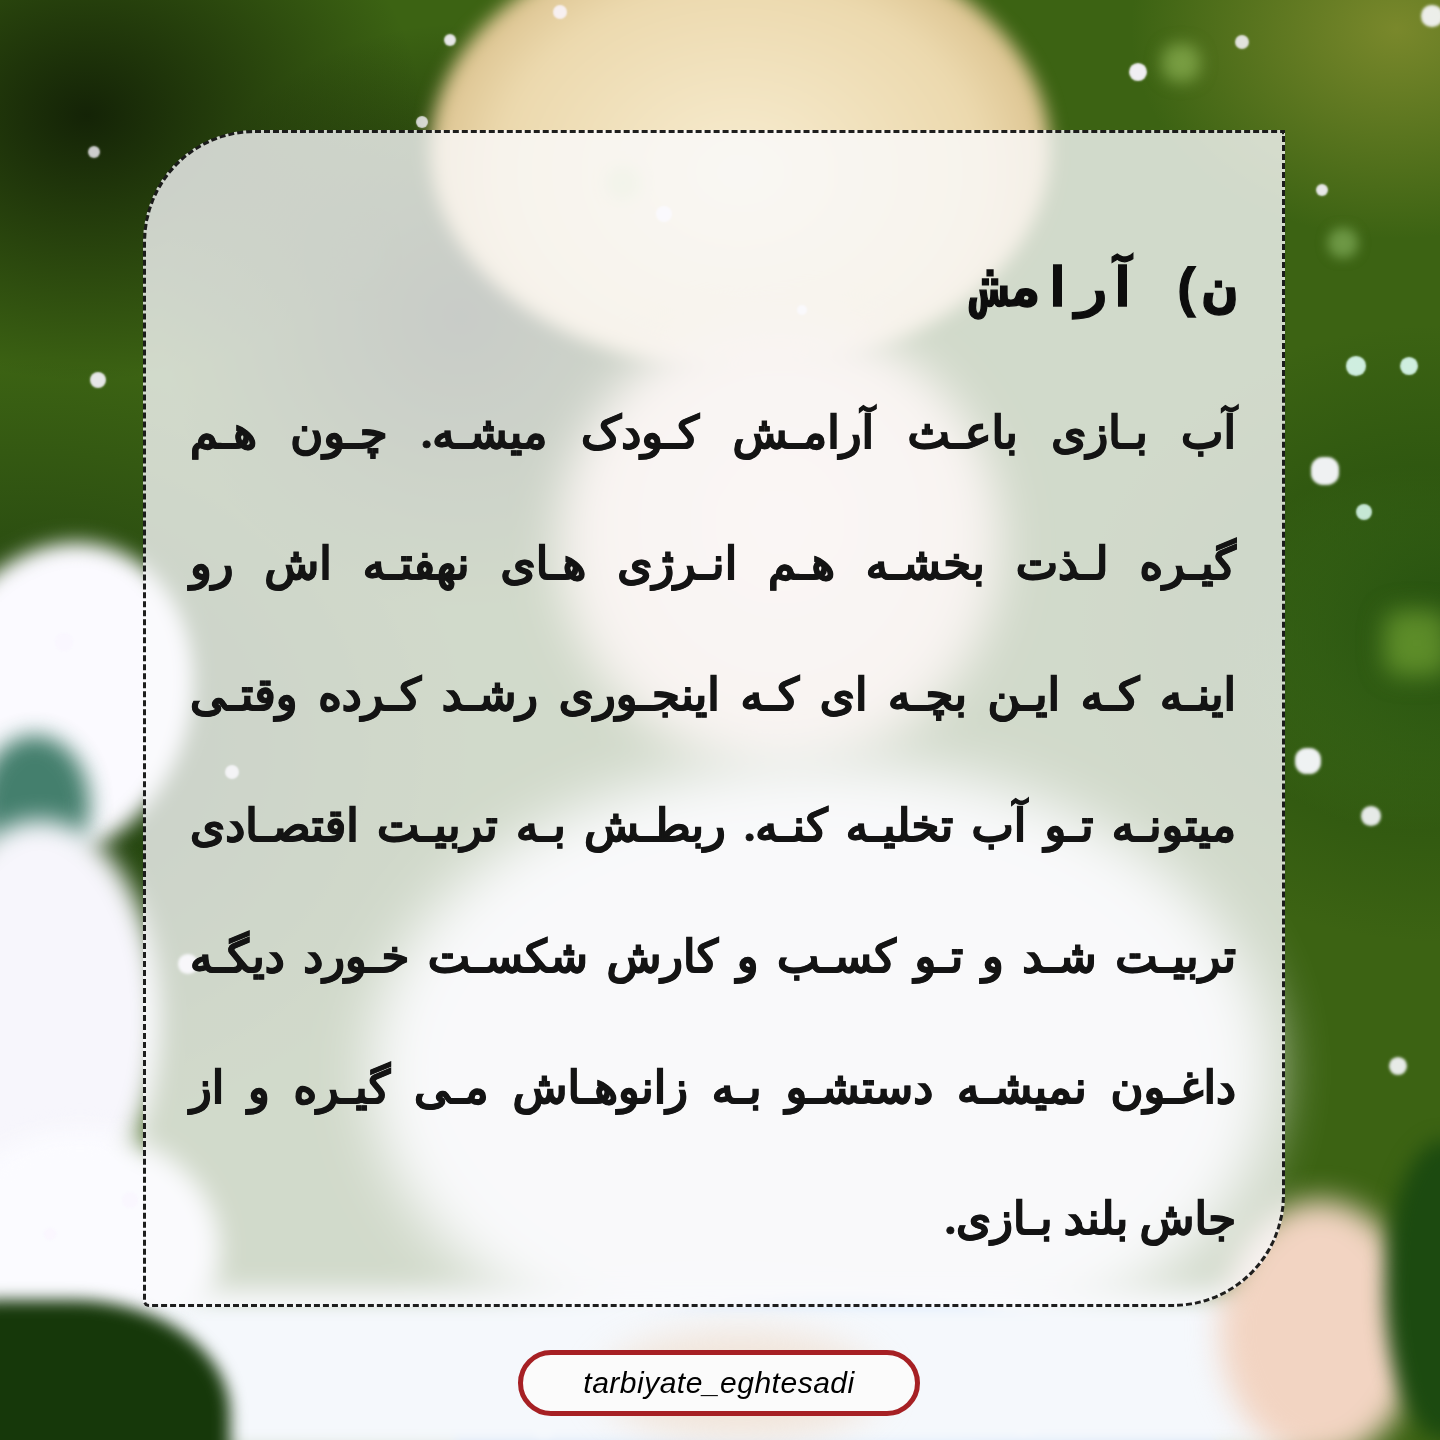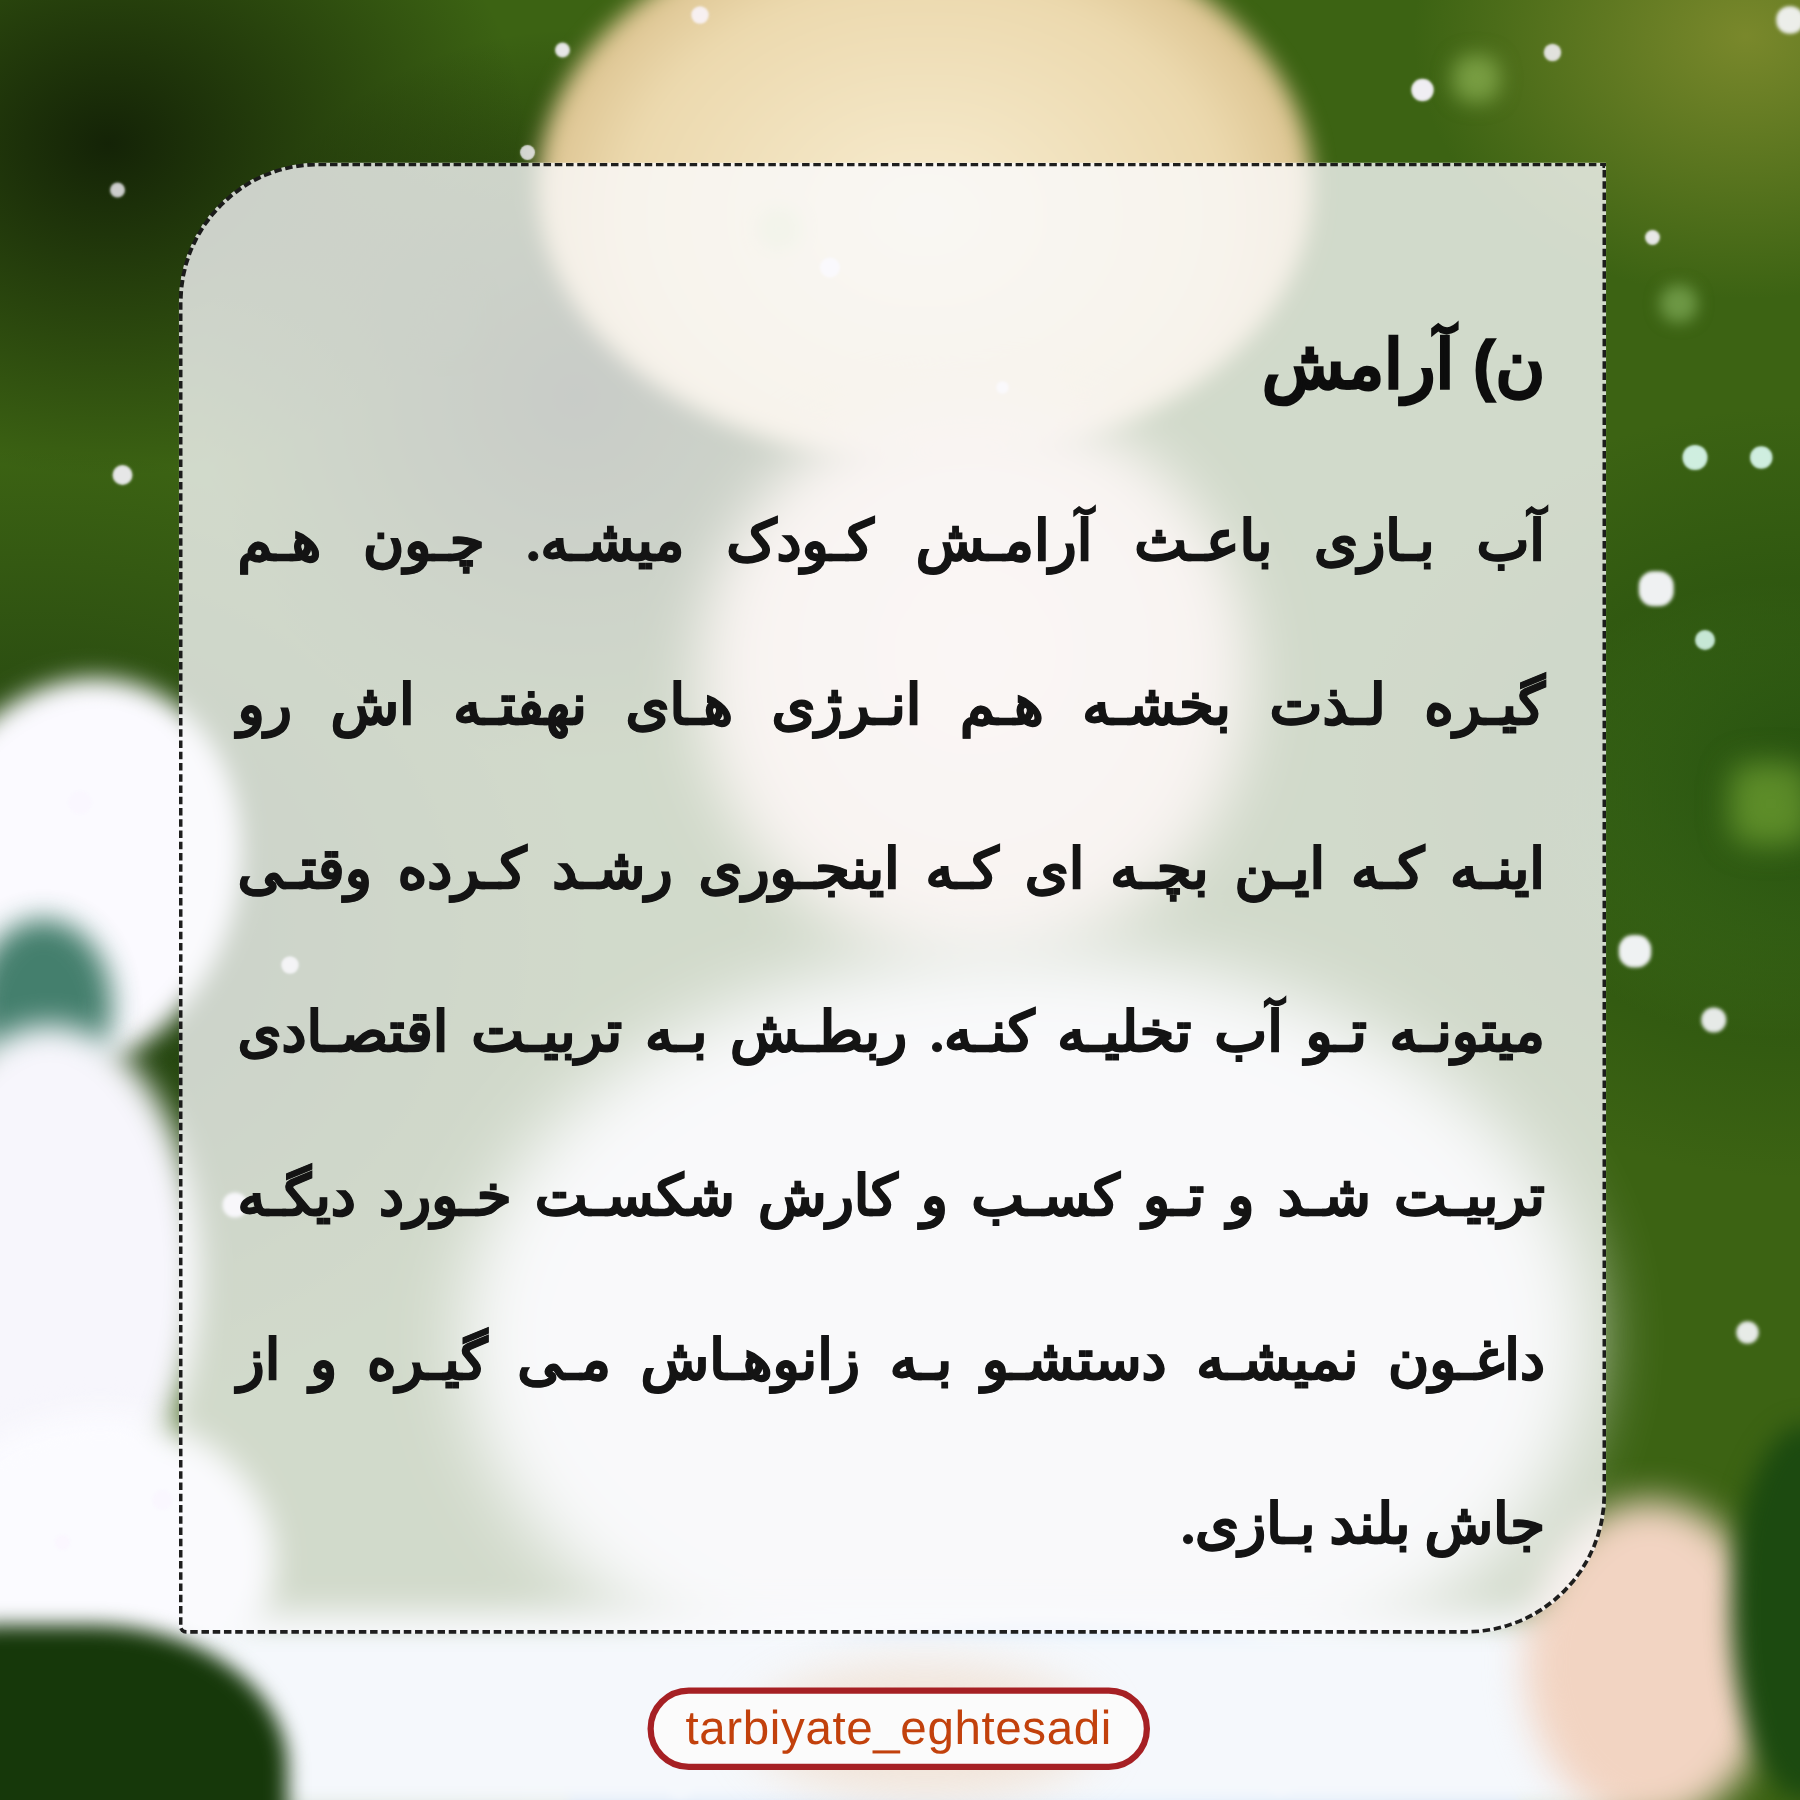--- a/index.html
+++ b/index.html
@@ -55,30 +55,30 @@
       1394px 1062px 3px 5px rgba(250,250,255,.9),228px 768px 2px 3px rgba(250,246,255,.85),
       418px 118px 1px 2px rgba(250,246,255,.8),1238px 38px 2px 3px rgba(250,246,255,.85),
       1428px 12px 3px 7px rgba(250,250,255,.9),556px 8px 2px 3px rgba(250,246,255,.85),
       90px 148px 2px 2px rgba(250,246,255,.8);}
 
   
   .card{position:absolute;left:143px;top:130px;width:1142px;height:1177px;box-sizing:border-box;
     background:rgba(250,250,252,.79);border:3px dashed rgba(18,18,18,.95);
     border-radius:112px 0 112px 6px;direction:rtl;padding:128px 46px 0 44px;}
   .card-title{margin:0 0 45px 0;font-size:54px;line-height:62px;font-weight:bold;color:#0d0d0d;
-    -webkit-text-stroke:1.3px #0d0d0d;text-align:start;font-family:Liberation Sans, sans-serif;}
+    -webkit-text-stroke:1.3px #0d0d0d;text-align:start;font-family:Liberation Mono, monospace;}
   .line{font-size:45px;line-height:131px;font-weight:bold;color:#141414;-webkit-text-stroke:.7px #141414;
     text-align:justify;text-align-last:justify;white-space:nowrap;font-family:Liberation Serif, serif;}
   .line.last{text-align-last:right;}
 
   
   .badge{position:absolute;left:518px;top:1350px;width:402px;height:66px;box-sizing:border-box;
     background:#fbfbfb;border:5px solid #a62024;border-radius:42px;
     display:flex;align-items:center;justify-content:center;}
-  .badge span{font-family:"Liberation Sans",sans-serif;font-size:38px;color:#c2410c;letter-spacing:.5px;}
+  .badge span{font-family:"Liberation Sans",sans-serif;font-size:30px;color:#000000;letter-spacing:.5px;font-style:italic;}
 </style>
 </head>
 <body>
 
 <div class="stage">
 
   <div class="photo">
     <div class="blob hair"></div>
     <div class="blob face"></div>
     <div class="blob torso"></div>

